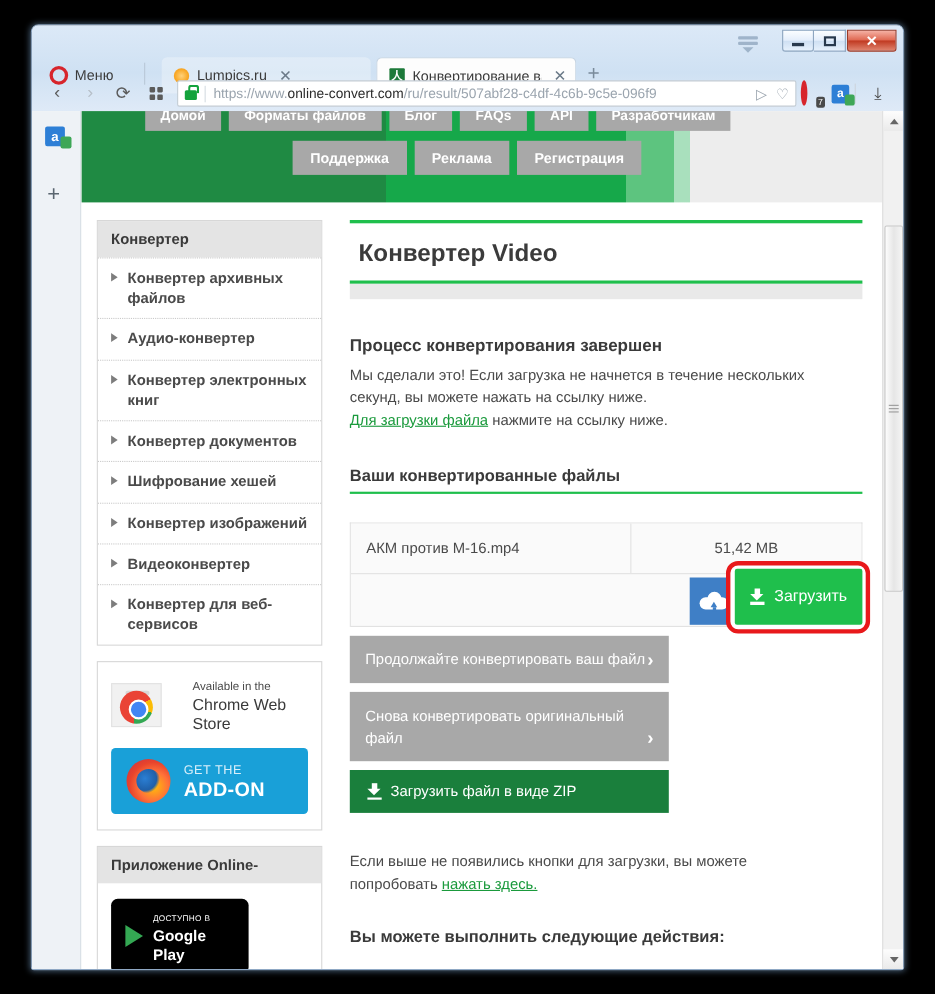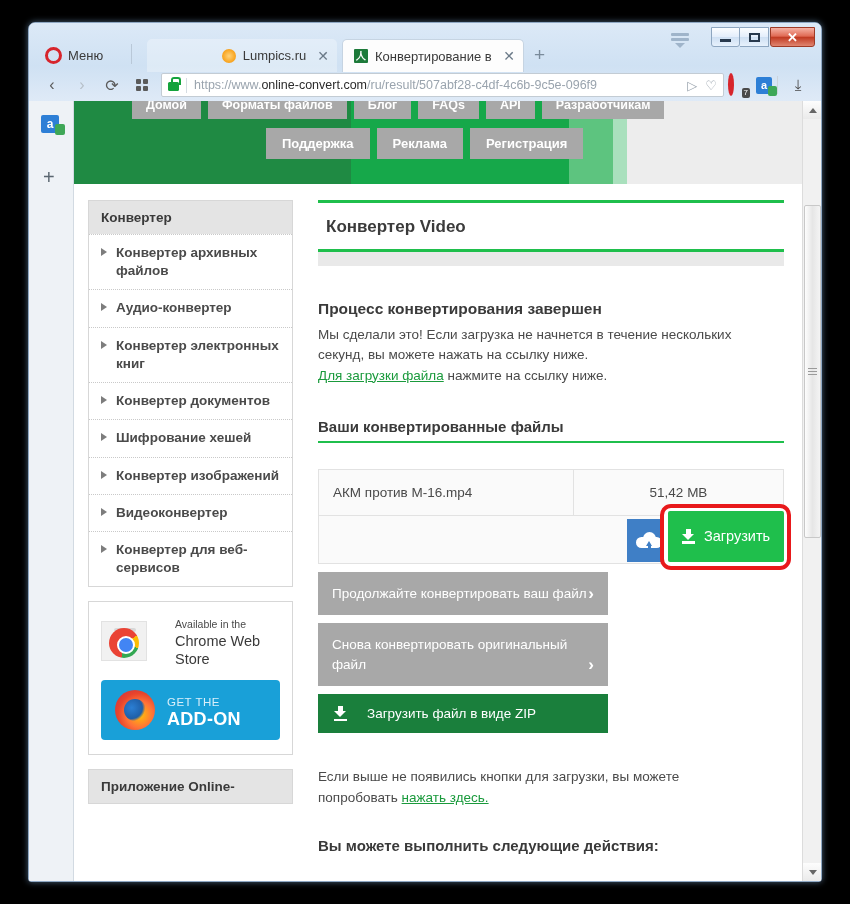--- a/index.html
+++ b/index.html
@@ -49,21 +49,21 @@
     position:absolute; right: 130px; top: 8px; width: 22px; height: 18px;
     display:flex; flex-direction:column; align-items:center; justify-content:center; gap:2px;
   }
   .stack-icon i { display:block; width:18px; height:3px; background:#9fb4ca; border-radius:1px; }
   .stack-icon .tri {
     width:0;height:0;border-left:5px solid transparent;border-right:5px solid transparent;
     border-top:5px solid #9fb4ca; background:none;
   }
 
   
-  .tabstrip { position:absolute; left:0; top:15px; right:0; height:34px; }
+  .tabstrip { position:absolute; left:0; top:28px; right:0; height:34px; }
   .opera-menu {
     position:absolute; left:10px; top:2px; height:30px;
     display:flex; align-items:center; gap:6px; padding: 0 10px 0 6px;
     color:#3b3b3b; font-size:13px;
   }
   .opera-o {
     width:17px;height:17px;border-radius:50%;
     border:3.2px solid #d7252c; box-sizing:border-box;
   }
   .menu-sep { position:absolute; left:102px; top:6px; width:1px; height:20px; background:#b9c8d8; }
@@ -238,21 +238,21 @@
 
   .store-badge {
     background:#000; border-radius:6px; color:#fff; display:flex; align-items:center; gap:9px;
     padding:7px 13px; margin-bottom:11px; cursor:pointer; width:125px;
   }
   .gp-tri { width:0;height:0;border-top:10px solid transparent;border-bottom:10px solid transparent;border-left:16px solid #34a853; flex:none;}
   .sb-t1 { font-size:7.5px; letter-spacing:.3px; text-transform:uppercase; line-height:1.1; }
   .sb-t2 { font-size:14px; font-weight:bold; line-height:1.1; }
 
   
-  .page-title { font-size:17px; font-weight:bold; color:#3b3b3b; padding:14px 0 12px 8px; }
+  .page-title { font-size:22px; font-weight:bold; color:#3b3b3b; padding:14px 0 12px 8px; }
   .hr-green { height:3px; background:#1fbf4c; }
   .ad-strip { height:14px; background:#e9e9e9; margin-bottom:6px; }
 
   .sec-title { font-size:15.5px; font-weight:bold; color:#3a3a3a; margin: 34px 0 7px 0; }
   .body-txt { font-size:13.5px; color:#4a4a4a; line-height:1.5; }
   .lnk { color:#1a9a3c; text-decoration:underline; cursor:pointer; }
 
   .sec-head2 { font-size:15px; font-weight:bold; color:#3a3a3a; margin:32px 0 0 0; }
   .hr-green-thin { height:2px; background:#1fbf4c; margin-top:6px; }
 
@@ -307,21 +307,21 @@
   .wide-btn {
     margin-top:8px; background:#a8a8a8; color:#fff; position:relative;
     padding:12px 16px 12px 14px; font-size:13.5px; width:290px; line-height:1.45; cursor:pointer;
   }
   .wide-btn .chev {
     position:absolute; right:14px; bottom:9px; font-size:17px; font-weight:bold; color:#fff;
   }
   .zip-btn {
     margin-top:8px; background:#1a7f3c; color:#fff;
     padding:12px 16px; font-size:13.5px; width:290px; cursor:pointer;
-    display:flex; align-items:center; gap:20px;
+    display:flex; align-items:center; gap:8px;
   }
   .foot-txt { margin-top:34px; font-size:13.5px; color:#4a4a4a; line-height:1.55; }
   .foot-head { margin-top:28px; font-size:15px; font-weight:bold; color:#3a3a3a; }
 
   
   .pscroll {
     position:absolute; right:0; top:0; width:19px; bottom:0;
     background:#f1f1f1; border-left:1px solid #dcdcdc;
   }
   .ps-arrow {
@@ -366,21 +366,21 @@
         </div>
     </div>
 
     <div class="tabstrip">
       <div class="opera-menu">
         <span class="opera-o"></span>
         <span>Меню</span>
       </div>
       <div class="menu-sep"></div>
 
-      <div class="tab inactive" style="left:118px; width:190px;justify-content:flex-end;">
+      <div class="tab inactive" style="left:118px; width:190px;">
         <span class="fav-orange"></span>
         <span class="tab-title">Lumpics.ru</span>
         <span class="tab-x">✕</span>
       </div>
 
       <div class="tab active" style="left:313px; width:182px;">
         <span class="fav-green">人</span>
         <span class="tab-title">Конвертирование ваших</span>
         <span class="tab-x">✕</span>
       </div>
@@ -510,20 +510,30 @@
                 <span class="ff-logo"></span>
                 <span>
                   <span class="ff-t1">GET THE</span><br>
                   <span class="ff-t2">ADD-ON</span>
                 </span>
               </div>
             </div>
 
             <div class="box">
               <div class="box-head">Приложение Online-</div>
+              <div style="padding:14px 12px 6px 12px;">
+                <div class="store-badge">
+                  <span class="gp-tri"></span>
+                  <span>
+                    <span class="sb-t1">доступно в</span><br>
+                    <span class="sb-t2">Google Play</span>
+                  </span>
+                </div>
+
+              </div>
             </div>
           </div>
 
           <div class="right-col">
             <div class="hr-green"></div>
             <div class="page-title">Конвертер Video</div>
             <div class="hr-green"></div>
             <div class="ad-strip"></div>
 
             <div class="sec-title">Процесс конвертирования завершен</div>

